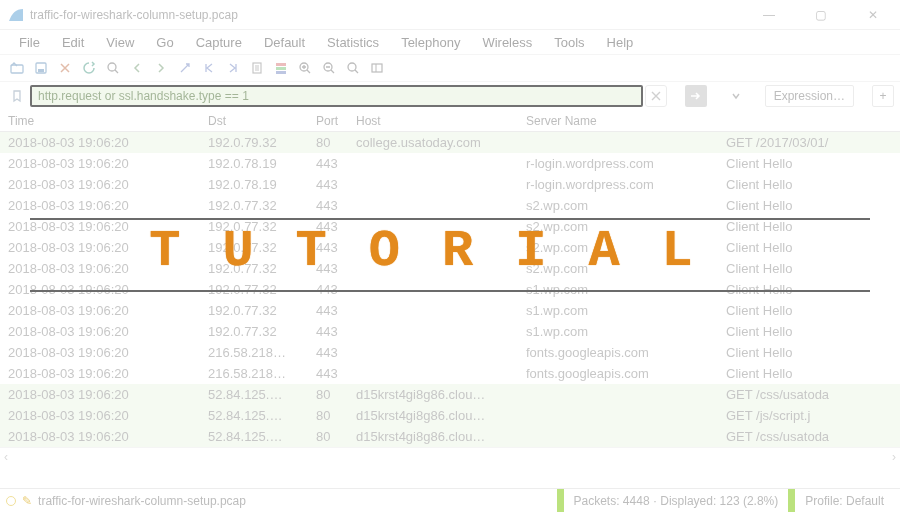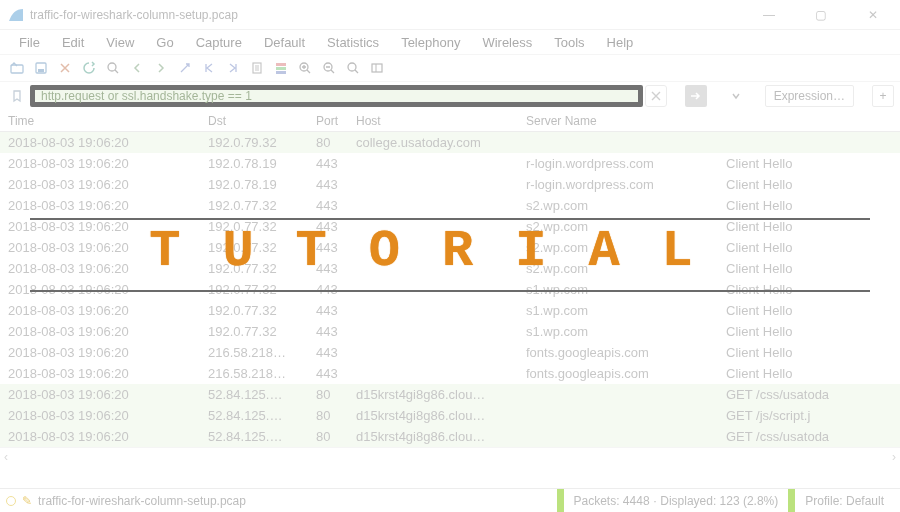--- a/index.html
+++ b/index.html
@@ -10,21 +10,21 @@
   .fin-icon svg { display:block; }
   .title-text { font-size: 12px; color: #888; flex:1; }
   .win-controls { display:flex; gap: 22px; align-items:center; padding-right:4px; }
   .win-btn { width:30px; height:22px; display:flex; align-items:center; justify-content:center; color:#999; }
   .menubar { height:24px; display:flex; align-items:center; padding:0 8px; gap: 0; color:#666; font-size:13px; }
   .menubar span { padding: 3px 11px; }
   .toolbar { height:28px; display:flex; align-items:center; padding:2px 6px; gap:2px; border-top:1px solid #eee; border-bottom:1px solid #eee; }
   .tbtn { width:22px; height:22px; display:flex; align-items:center; justify-content:center; border:1px solid transparent; border-radius:3px; }
   .tbtn svg { display:block; }
   .filterbar { height:28px; display:flex; align-items:center; padding:2px 6px; gap:2px; }
-  .filter-input { flex:1; background:#e8f4e0; border:5px solid #000000; border-radius:2px; height:22px; display:flex; align-items:center; padding:0 6px; color:#5a7a45; font-size:12px; }
+  .filter-input { flex:1; background:#e8f4e0; border:2px solid #000000; border-radius:2px; height:22px; display:flex; align-items:center; padding:0 6px; color:#5a7a45; font-size:12px; }
   .filter-right { display:flex; align-items:center; gap:18px; }
   .expr-btn { height:22px; padding:0 8px; border:1px solid #ddd; border-radius:2px; color:#888; font-size:12px; display:flex; align-items:center; }
   .plus-btn { width:22px; height:22px; border:1px solid #ddd; border-radius:2px; display:flex; align-items:center; justify-content:center; color:#888; }
   .headers { height:22px; display:flex; align-items:center; border-bottom:1px solid #e0e0e0; font-size:12px; color:#888; padding-left:8px; }
   .col-time { width:200px; } .col-dst { width:108px; } .col-port{ width:40px; } .col-host{ width:170px; } .col-srv{ width:200px; } .col-info{ flex:1; }
   .rows { font-family: Liberation Sans, sans-serif; font-size:13px; color:#9a9a9a; }
   .row { height:21px; display:flex; align-items:center; padding-left:8px; white-space:nowrap; }
   .row.green { background:#eef7e8; }
   .row .cell { overflow:hidden; text-overflow:clip; }
   .scroll-h { height:18px; border-top:1px solid #eee; display:flex; align-items:center; justify-content:space-between; padding:0 4px; color:#bbb; }
@@ -201,20 +201,21 @@
     <div class="col-srv">Server Name</div>
   </div>
 
   <div class="rows" id="rows">
       <div class="row green">
         <div class="cell col-time">2018-08-03 19:06:20</div>
         <div class="cell col-dst">192.0.79.32</div>
         <div class="cell col-port">80</div>
         <div class="cell col-host">college.usatoday.com</div>
         <div class="cell col-srv"></div>
+        <div class="cell col-info">GET /2017/03/01/</div>
       </div>
       <div class="row">
         <div class="cell col-time">2018-08-03 19:06:20</div>
         <div class="cell col-dst">192.0.78.19</div>
         <div class="cell col-port">443</div>
         <div class="cell col-host"></div>
         <div class="cell col-srv">r-login.wordpress.com</div>
         <div class="cell col-info">Client Hello</div>
       </div>
       <div class="row">

